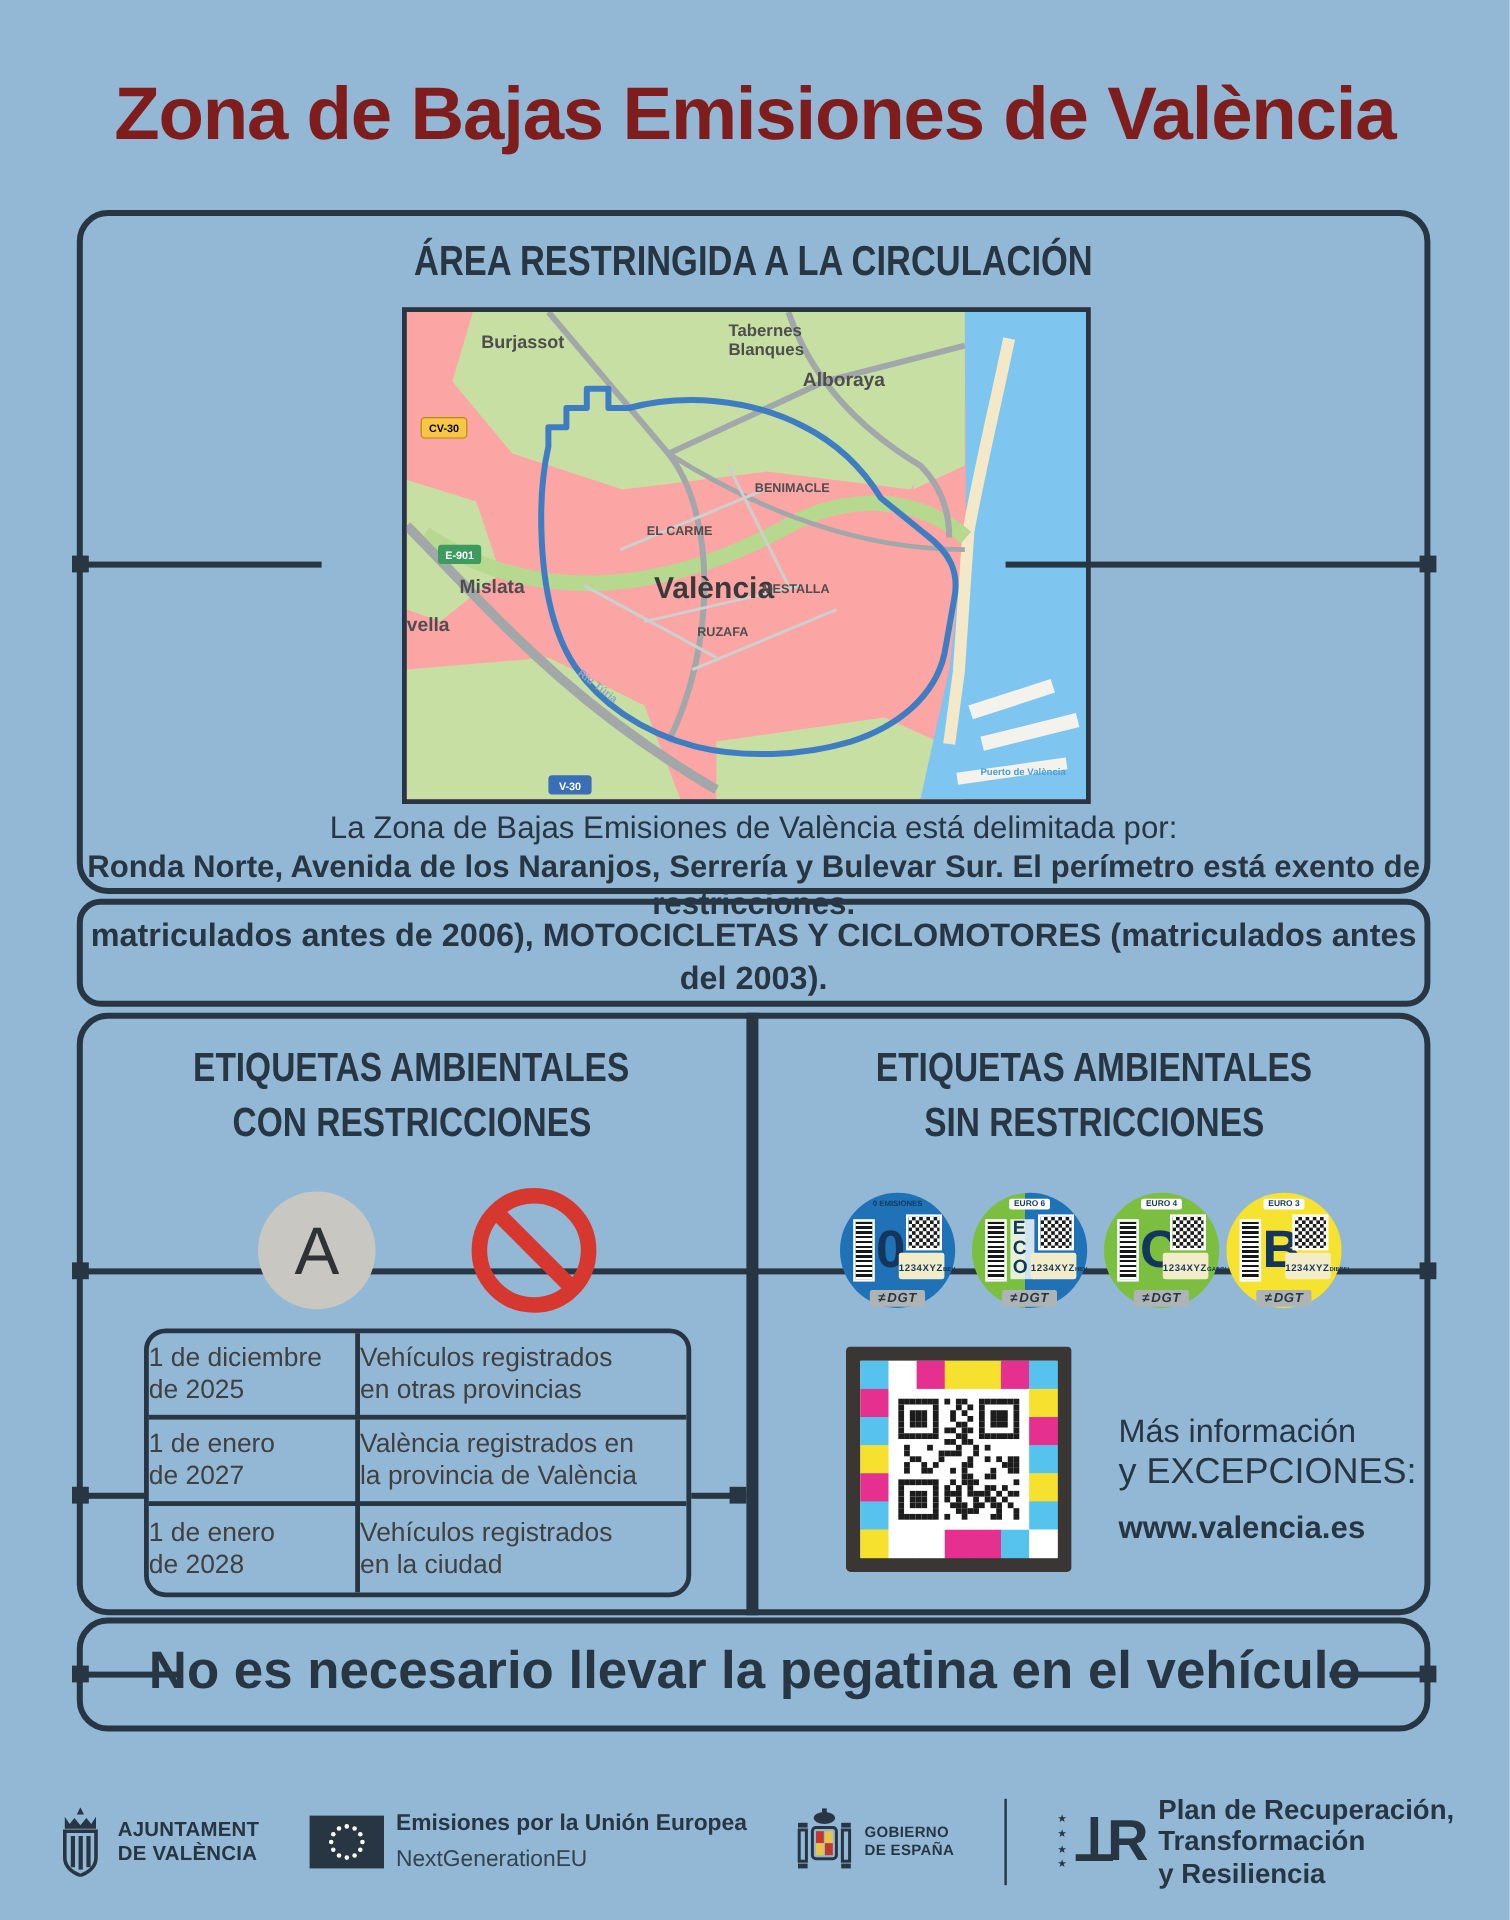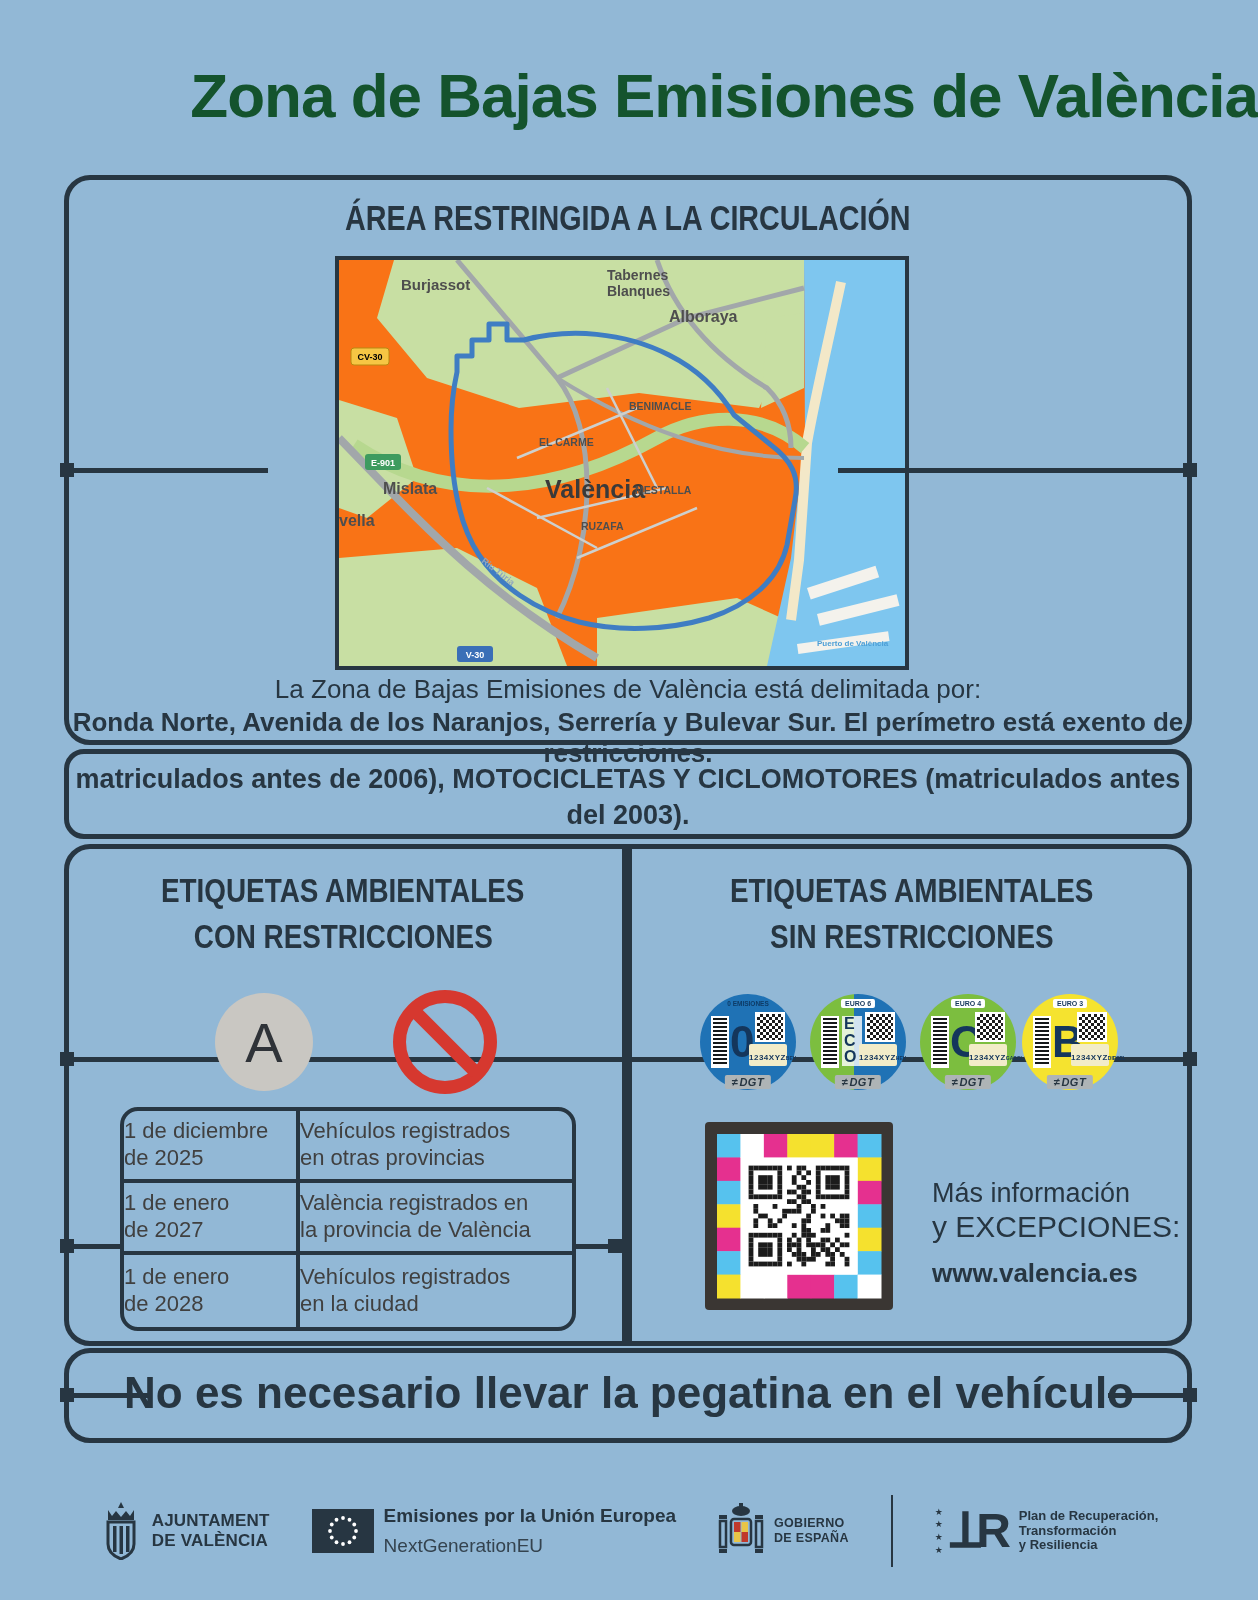--- a/index.html
+++ b/index.html
@@ -1,31 +1,31 @@
 <!DOCTYPE html>
 <html><head>
 <meta charset="utf-8">
 <style>
   html,body{margin:0;padding:0;}
   body{font-family:"Liberation Sans",sans-serif;}
   .poster{position:relative;width:1258px;height:1600px;background:#92B8D6;overflow:hidden;color:#273642;}
   .abs{position:absolute;}
 
-  .title{left:0;right:0;top:60px;text-align:right;font-size:62px;font-weight:600;letter-spacing:-1px;color:#14532d;}
+  .title{left:0;right:0;top:60px;text-align:center;font-size:62px;font-weight:600;letter-spacing:-1px;color:#7f1d1d;}
 
   .box{position:absolute;box-sizing:border-box;border:5px solid #273642;border-radius:26px;}
   .box1{left:64px;top:175px;width:1128px;height:570px;}
   .box2{left:64px;top:749px;width:1128px;height:90px;border-radius:20px;}
   .box3{left:64px;top:844px;width:1128px;height:502px;}
   .banner{left:64px;top:1348px;width:1128px;height:95px;}
 
   .cond{display:inline-block;transform:scaleX(0.82);transform-origin:center;white-space:nowrap;}
   .sec-head{position:absolute;left:0;right:0;top:18px;text-align:center;font-size:35px;font-weight:700;color:#273642;}
 
-  .mapframe{position:absolute;left:266px;top:76px;width:574px;height:414px;border:4px solid #273642;box-sizing:border-box;background:#f97316;}
+  .mapframe{position:absolute;left:266px;top:76px;width:574px;height:414px;border:4px solid #273642;box-sizing:border-box;background:#fca5a5;}
   .caption{position:absolute;left:0;right:0;text-align:center;color:#273642;}
   .cap1{top:494px;font-size:26px;font-weight:500;}
   .cap2{top:527px;font-size:26px;font-weight:600;}
 
   .restr{position:absolute;left:0;right:0;top:7px;text-align:center;font-size:27px;font-weight:600;line-height:1.35;color:#273642;}
 
   .connector{position:absolute;height:5px;background:#273642;z-index:1;}
   .nub{position:absolute;width:14px;height:14px;background:#273642;z-index:1;}
   .vdivider{position:absolute;left:622px;top:844px;width:10px;height:502px;background:#273642;}
 
@@ -72,21 +72,21 @@
   .fgroup{display:flex;align-items:center;gap:10px;}
   .aju-text{font-size:17px;font-weight:800;line-height:1.15;color:#273642;letter-spacing:0.2px;}
   .euflag{width:62px;height:44px;background:#273642;position:relative;flex:none;}
   .eu-text .b{font-size:19px;font-weight:700;color:#273642;}
   .eu-text .r{font-size:19px;font-weight:400;color:#34434F;margin-top:8px;}
   .gob-text{font-size:12.5px;font-weight:700;line-height:1.2;color:#273642;letter-spacing:0.3px;}
   .vsep{width:2px;height:72px;background:#273642;}
   .prtr{display:flex;align-items:center;gap:8px;}
   .prtr-stars{display:flex;flex-direction:column;font-size:9px;line-height:1.4;color:#273642;}
   .prtr-R{font-size:48px;font-weight:800;color:#273642;line-height:0.9;letter-spacing:-4px;margin-right:4px;}
-  .prtr-text{font-size:13px;font-weight:700;line-height:1.15;color:#273642;}
+  .prtr-text{font-size:23px;font-weight:700;line-height:1.15;color:#273642;}
 </style>
 </head>
 <body>
 
 <div class="poster">
 
   <div class="abs title">Zona de Bajas Emisiones de València</div>
 
   <div class="box box1">
     <div class="sec-head"><span class="cond">ÁREA RESTRINGIDA A LA CIRCULACIÓN</span></div>

